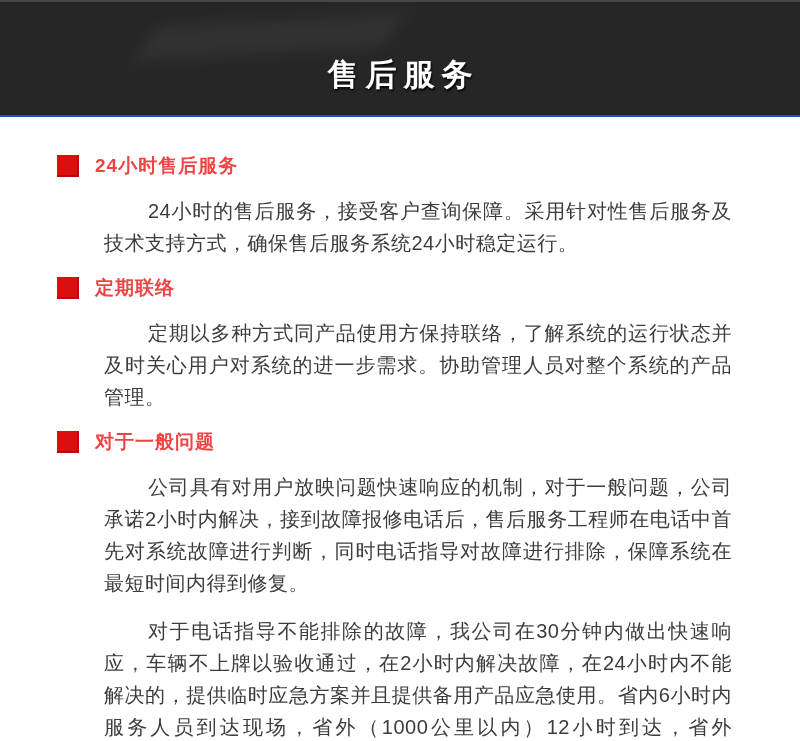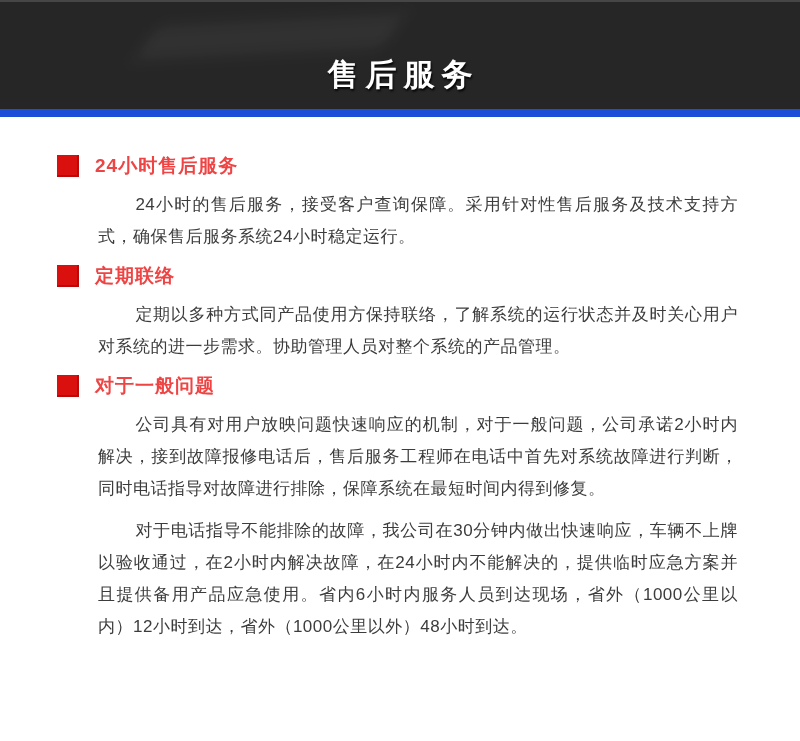--- a/index.html
+++ b/index.html
@@ -14,21 +14,21 @@
     background: #ffffff;
     overflow: hidden;
   }
 
   
   .header {
     position: relative;
     width: 100%; height: 117px;
     background: var(--header-bg, #262626);
     border-top: 2px solid #464646;
-    border-bottom: 8px solid #1d4ed8;
+    border-bottom: 2px solid #1d4ed8;
     box-sizing: border-box;
     overflow: hidden;
   }
   .watermark {
     position: absolute;
     left: 150px; top: 18px;
     width: 240px; height: 34px;
     background: rgba(255,255,255,0.05);
     filter: blur(7px);
     transform: skewX(-35deg) rotate(-3deg);
@@ -68,22 +68,22 @@
   .sec-title {
     font-size: 19px;
     font-weight: bold;
     color: #ef4444;
     letter-spacing: 1px;
     line-height: 26px;
     white-space: nowrap;
   }
   .sec-body { margin-left: 31px; }
   p.para {
-    margin: 10px;
-    font-size: 17px;
+    margin: 16px;
+    font-size: 20px;
     line-height: 32px;
     color: #3c3c3c;
     text-align: justify;
     text-justify: inter-ideograph;
     text-indent: 2.2em;
     letter-spacing: 0.5px;
   }
 </style>
 </head>
 <body>

